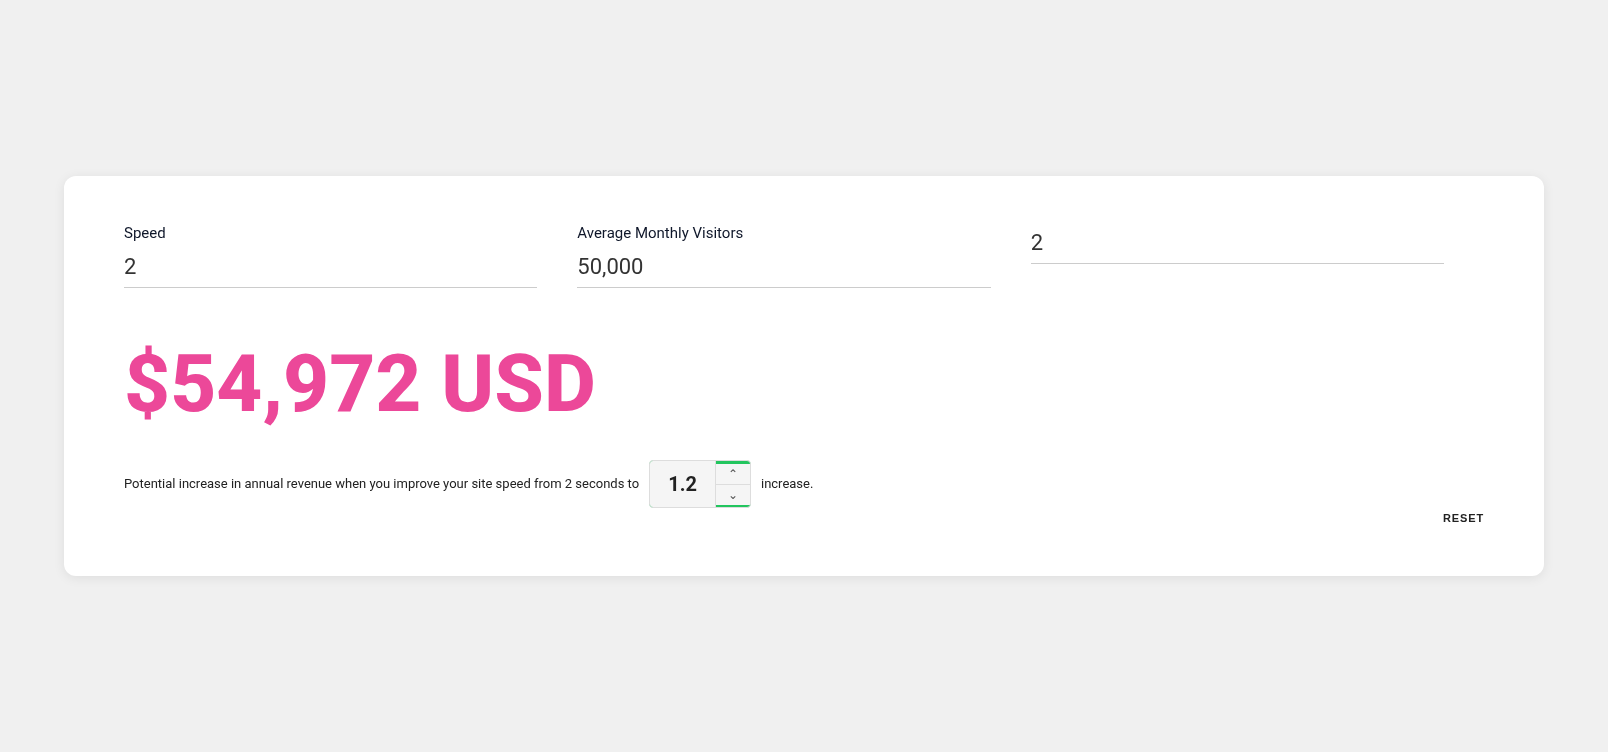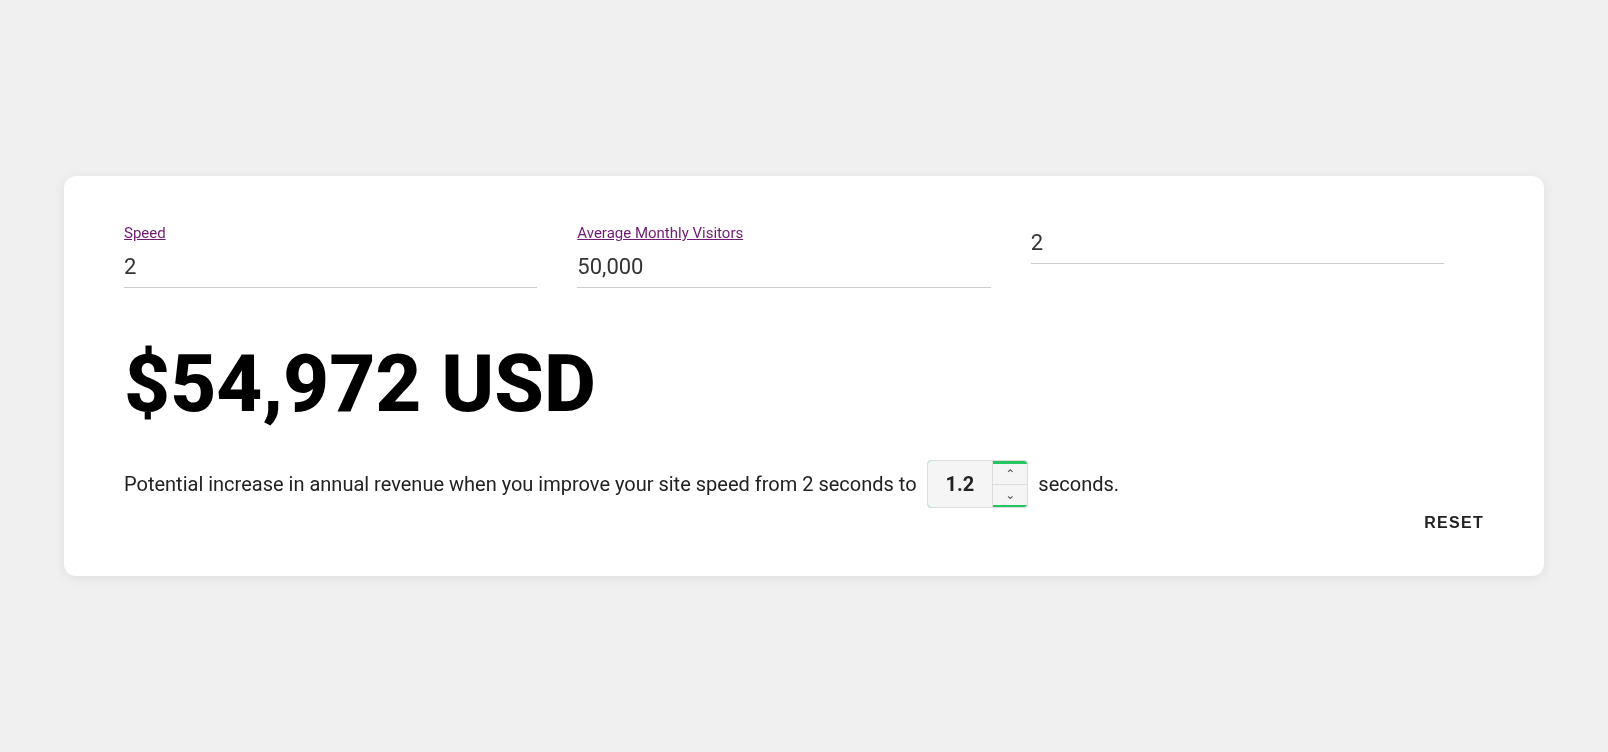--- a/index.html
+++ b/index.html
@@ -37,43 +37,42 @@
       flex: 1;
       padding-right: 40px;
     }
 
     .input-group:not(:last-child) {
       border-right: none;
     }
 
     .input-label {
       font-size: 15px;
-      color: #701a75;
+      color: #0f172a;
       margin-bottom: 6px;
       display: block;
       font-weight: 400;
-      text-decoration: underline;
     }
 
     .input-field {
       font-size: 22px;
       color: #333;
       border: none;
       border-bottom: 1.5px solid #ccc;
       width: 100%;
       padding: 6px 0 8px 0;
       background: transparent;
       outline: none;
       font-family: inherit;
     }
 
     .result-amount {
       font-size: 80px;
       font-weight: 800;
-      color: #000000;
+      color: #ec4899;
       line-height: 1;
       margin-bottom: 36px;
     }
 
     .result-description {
       font-size: 20px;
       color: #222;
       margin-bottom: 20px;
       display: flex;
       align-items: center;
@@ -117,36 +116,36 @@
       line-height: 1;
       transition: background 0.15s;
     }
 
     .stepper-btn:first-child {
       border-bottom: 1px solid #ddd;
     }
 
     .reset-button {
       position: absolute;
-      bottom: 36px;
+      bottom: 44px;
       right: 60px;
       background: none;
       border: none;
-      font-size: 16px;
+      font-size: 11px;
       font-weight: 700;
       letter-spacing: 0.08em;
       color: #222;
       cursor: pointer;
       text-transform: uppercase;
       padding: 8px 0;
     }
 
     .desc-text {
       color: #222;
-      font-size: 20px;
+      font-size: 13px;
     }
   </style>
 </head>
 <body>
 
 <div class="calculator-card">
 
   <div class="inputs-row">
     <div class="input-group">
       <label class="input-label">Speed</label>
@@ -165,17 +164,17 @@
 
   <div class="result-description">
     <span class="desc-text">Potential increase in annual revenue when you improve your site speed from 2 seconds to</span>
     <div class="speed-stepper">
       <div class="stepper-value">1.2</div>
       <div class="stepper-buttons">
         <button class="stepper-btn">⌃</button>
         <button class="stepper-btn">⌄</button>
       </div>
     </div>
-    <span class="desc-text">seconds.</span>
+    <span class="desc-text">increase.</span>
   </div>
 
   <button class="reset-button">RESET</button>
 </div>
 
 </body></html>

